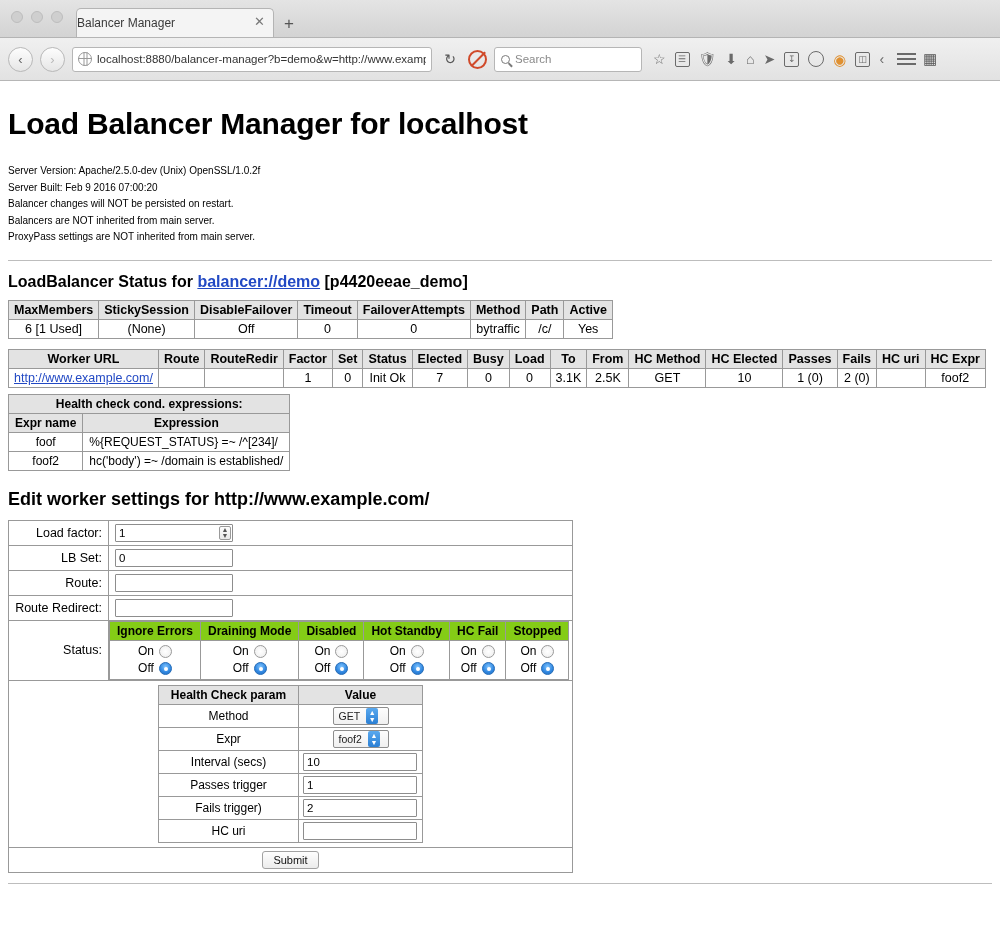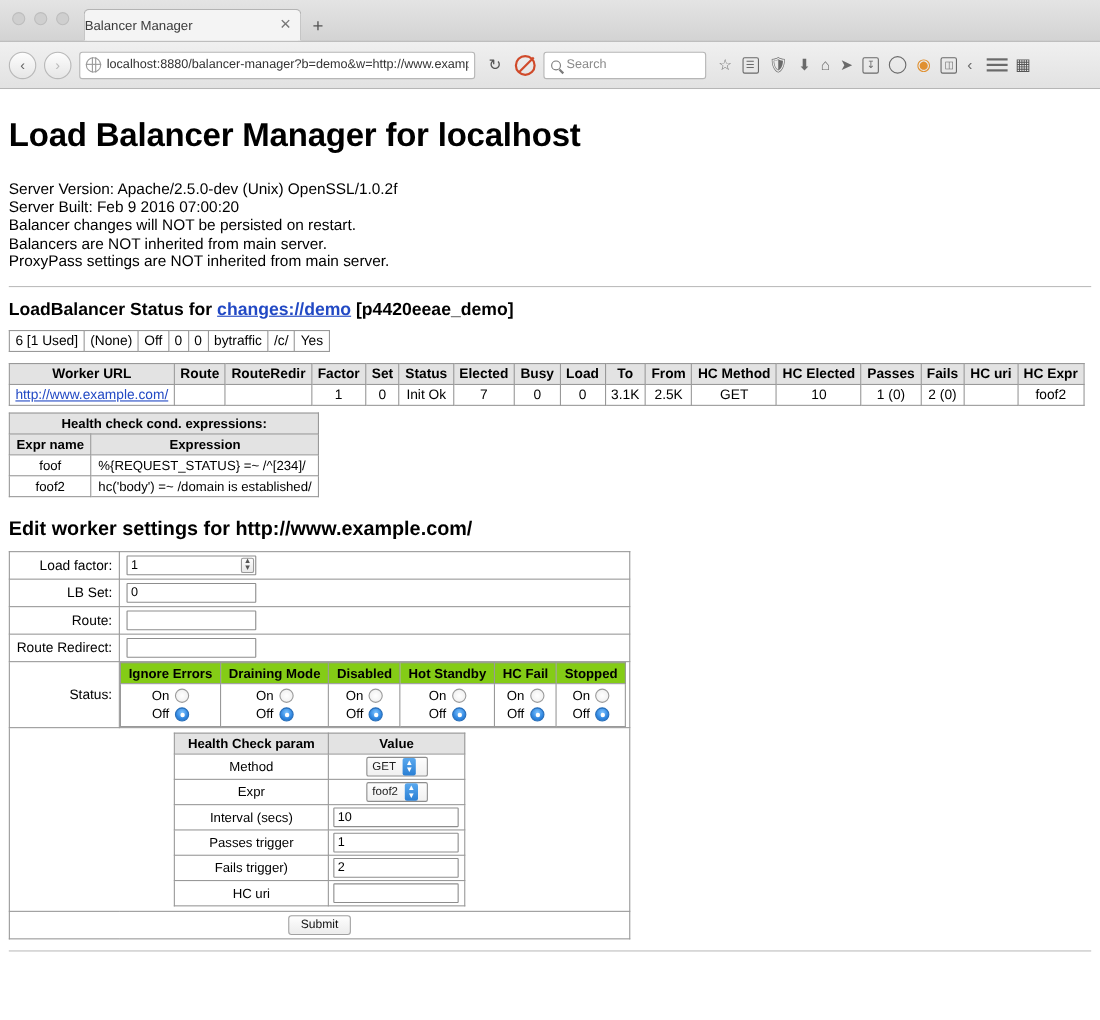--- a/index.html
+++ b/index.html
@@ -138,21 +138,21 @@
     background:#fff;
     overflow:hidden;
     padding:14px 8px 0 8px;
     font-size:13px;
     color:#000;
   }
   h1.title {
     font-size:30px; font-weight:bold; margin:12px 0 22px 0;
     letter-spacing:-0.2px;
   }
-  .serverinfo { line-height:16.5px; font-size:14px; margin-bottom:14px; }
+  .serverinfo { line-height:16.5px; font-size:10px; margin-bottom:14px; }
   hr.rule { border:none; border-top:1px solid #bdbdbd; margin:10px 0 12px 0; }
   h2.sub {
     font-size:16px; font-weight:bold; margin:0 0 9px 0;
   }
   h2.sub a { color:#2249c4; }
   h3.sub3 { font-size:18px; font-weight:bold; margin:18px 0 10px 0; }
 
   table.grid { border-collapse:collapse; font-size:12.5px; }
   table.grid th, table.grid td {
     border:1px solid #999;
@@ -316,25 +316,35 @@
       <div>Server Version: Apache/2.5.0-dev (Unix) OpenSSL/1.0.2f</div>
       <div>Server Built: Feb 9 2016 07:00:20</div>
       <div>Balancer changes will NOT be persisted on restart.</div>
       <div>Balancers are NOT inherited from main server.</div>
       <div>ProxyPass settings are NOT inherited from main server.</div>
     </div>
 
     <hr class="rule">
 
     <h2 class="sub">
-      <span>LoadBalancer Status for </span><a href="#">changes://demo</a><span> [p4420eeae_demo]</span>
+      <span>LoadBalancer Status for </span><a href="#">balancer://demo</a><span> [p4420eeae_demo]</span>
     </h2>
 
     <table class="grid">
       <tbody>
+          <tr>
+        <th>MaxMembers</th>
+        <th>StickySession</th>
+        <th>DisableFailover</th>
+        <th>Timeout</th>
+        <th>FailoverAttempts</th>
+        <th>Method</th>
+        <th>Path</th>
+        <th>Active</th>
+      </tr>
       <tr>
         <td>6 [1 Used]</td>
         <td>(None)</td>
         <td>Off</td>
         <td>0</td>
         <td>0</td>
         <td>bytraffic</td>
         <td>/c/</td>
         <td>Yes</td>
       </tr>

